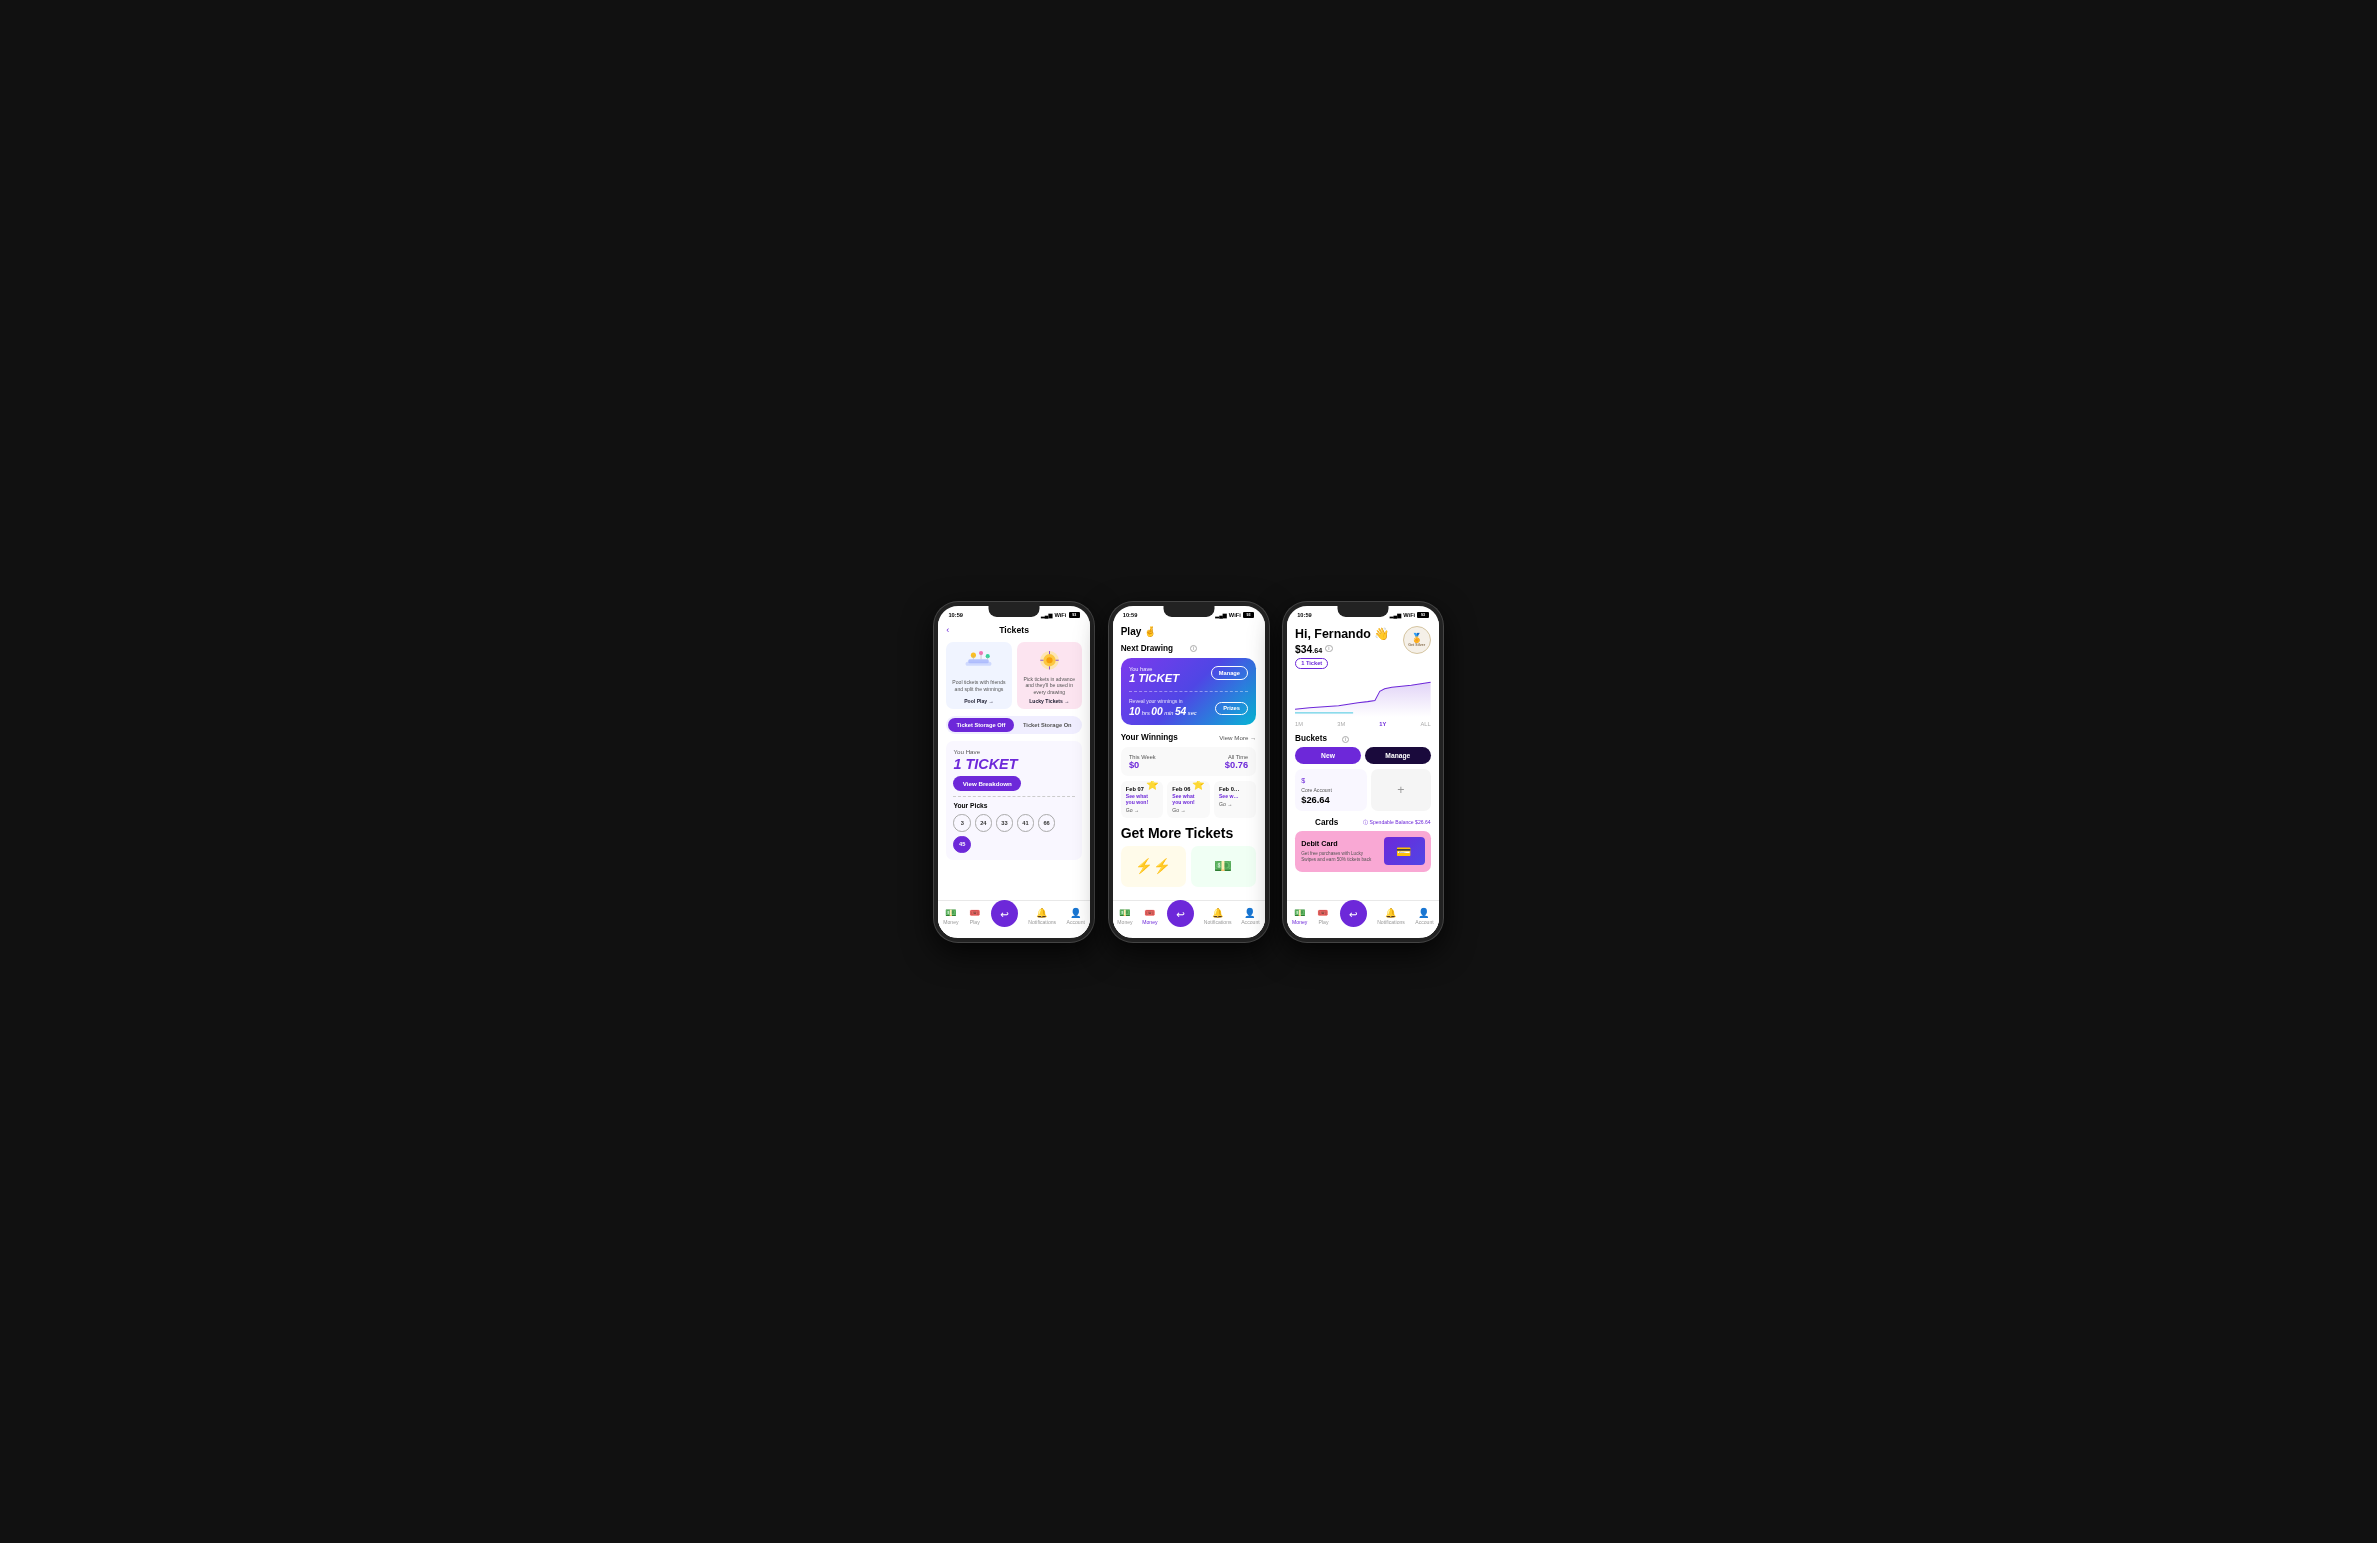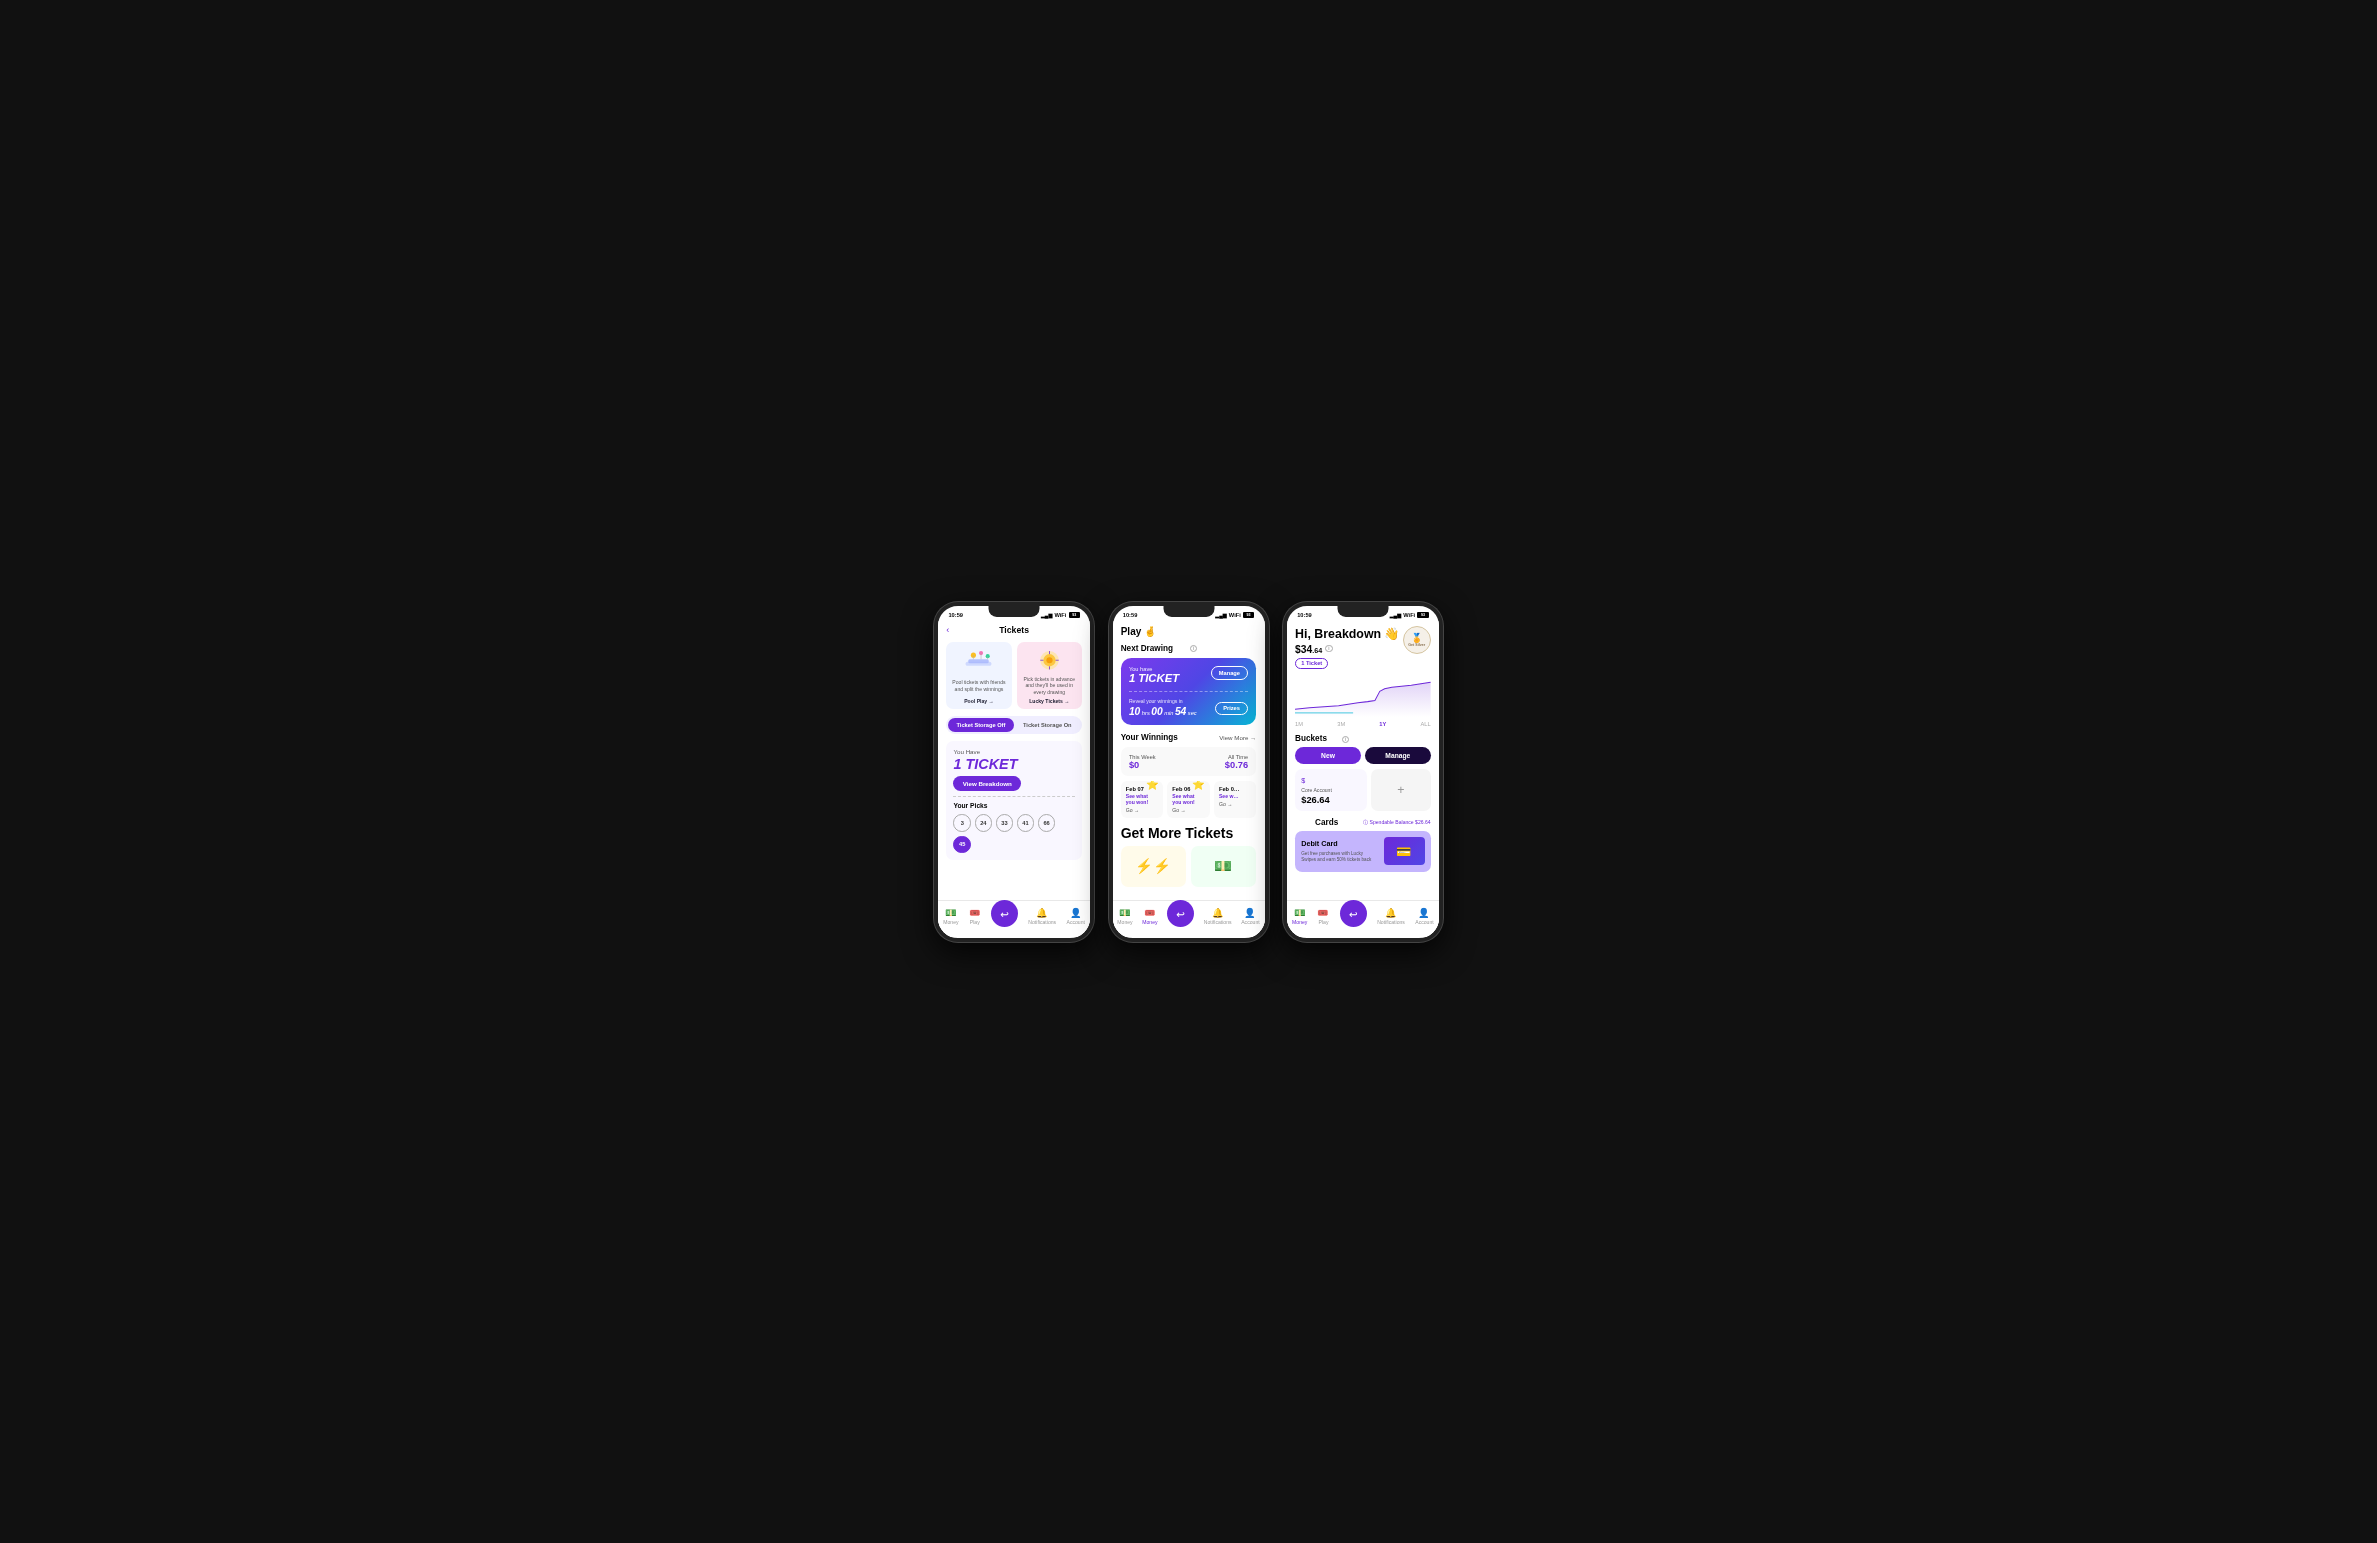--- a/index.html
+++ b/index.html
@@ -488,21 +488,21 @@
     .cards-header {
       display: flex;
       justify-content: space-between;
       align-items: center;
       margin-bottom: 4.1px;
       padding-left: 20px;
     }
     .cards-title { font-size: 8.2px; font-weight: 800; }
     .spendable-link { font-size: 5.1px; color: #6d28d9; }
     .debit-card-row {
-      background: #c4b5fd;
+      background: #f9a8d4;
       border-radius: 7.2px;
       padding: 6.2px;
       display: flex;
       justify-content: space-between;
       align-items: center;
     }
     .debit-left { flex: 1; }
     .debit-title { font-size: 7.2px; font-weight: 800; margin-bottom: 2.1px; }
     .debit-desc { font-size: 4.6px; color: #555; line-height: 1.4; max-width: 72px; }
     .debit-illustration {
@@ -752,21 +752,21 @@
         <div class="battery-icon">
           <span>93</span>
         </div>
       </div>
     </div>
     <div class="screen">
       <div class="s3-content">
 
         <div class="hi-header">
           <div>
-            <div class="hi-title">Hi, Breakdown 👋</div>
+            <div class="hi-title">Hi, Fernando 👋</div>
             <div class="balance-row">
               <span style="font-size:10.3px;font-weight:700">$<sup></sup><strong>34</strong><span style="font-size:7.2px">.64</span></span>
               <span class="info-circle">i</span>
             </div>
             <span class="ticket-badge">1 Ticket</span>
           </div>
           <div class="silver-badge">
             <div style="font-size:9.3px">🏅</div>
             <div style="font-size:3.6px;text-align:center">Get Silver</div>
           </div>

